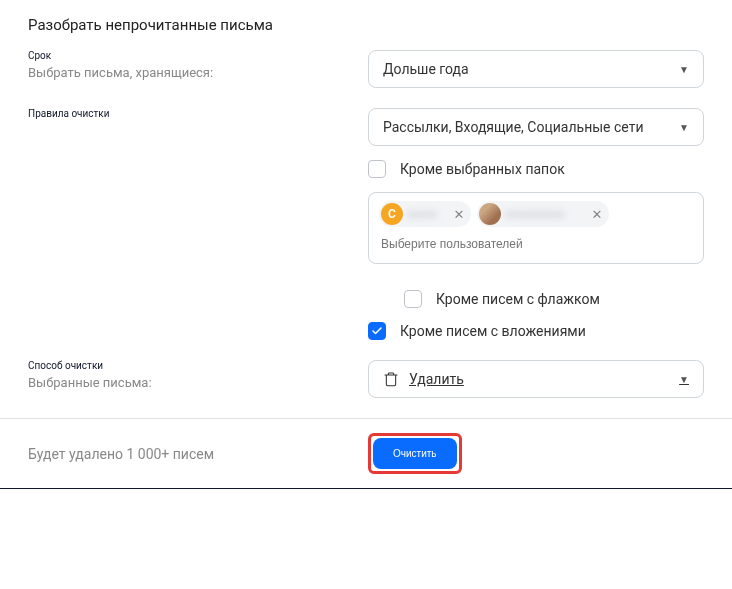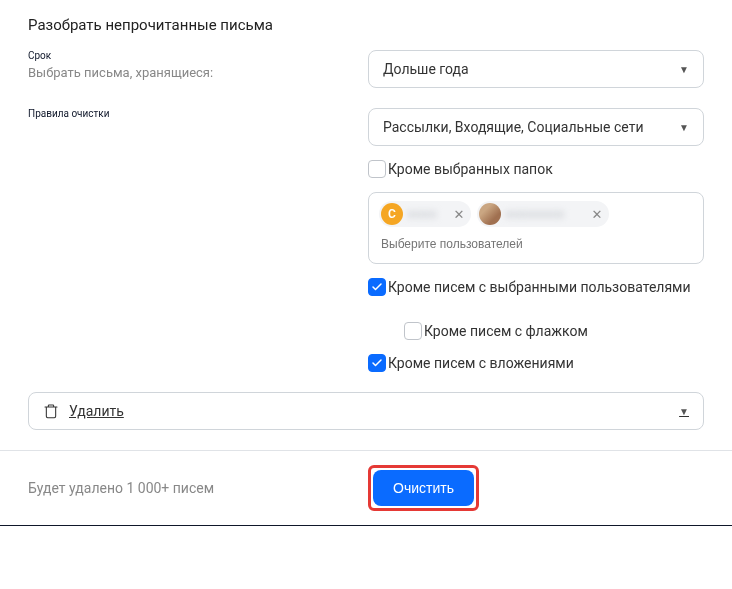--- a/index.html
+++ b/index.html
@@ -37,21 +37,21 @@
     cursor: pointer;
     background: #fff;
     font-size: 14px;
     color: #333;
   }
   .select .arrow { font-size: 10px; color: #555; }
   .checkbox-row {
     display: flex;
     align-items: center;
     margin-top: 14px;
-    gap: 2px;
+    gap: 14px;
     font-size: 14px;
     color: #333;
   }
   .checkbox {
     width: 18px; height: 18px;
     border: 1.5px solid #c0c4ca;
     border-radius: 4px;
     display: flex;
     align-items: center;
     justify-content: center;
@@ -127,21 +127,21 @@
     border: 3px solid #e53935;
     border-radius: 6px;
     padding: 2px;
   }
   .primary-btn {
     background: #0a6bff;
     color: #fff;
     border: none;
     border-radius: 8px;
     padding: 10px 20px;
-    font-size: 14px;
+    font-size: 10px;
     cursor: pointer;
   }
 </style>
 </head>
 <body>
 
 <div class="container">
   <div class="title">Разобрать непрочитанные письма</div>
 
   <div class="row">
@@ -183,48 +183,44 @@
           </div>
           <div class="chip">
             <div class="chip-avatar photo"></div>
             <div class="chip-label long">xxxxxxxxxx</div>
             <div class="chip-remove">✕</div>
           </div>
         </div>
         <input class="user-input" placeholder="Выберите пользователей" style="">
       </div>
 
+
+      <div class="checkbox-row" style="margin-top:26px;margin-left:36px;">
+        <div class="checkbox">
+          
+        </div>
+        <span>Кроме писем с флажком</span>
+      </div>
+
       <div class="checkbox-row">
         <div class="checkbox checked">
           <svg viewBox="0 0 24 24">
               <path d="M20 6L9 17l-5-5" stroke="#fff" stroke-width="3" fill="none" stroke-linecap="round" stroke-linejoin="round"></path>
             </svg>
         </div>
-        <span>Кроме писем с выбранными пользователями</span>
-      </div>
-
-      <div class="checkbox-row" style="margin-top:26px;margin-left:36px;">
-        <div class="checkbox">
-          
-        </div>
-        <span>Кроме писем с флажком</span>
-      </div>
-
-      <div class="checkbox-row">
-        <div class="checkbox checked">
-          <svg viewBox="0 0 24 24">
-              <path d="M20 6L9 17l-5-5" stroke="#fff" stroke-width="3" fill="none" stroke-linecap="round" stroke-linejoin="round"></path>
-            </svg>
-        </div>
         <span>Кроме писем с вложениями</span>
       </div>
     </div>
   </div>
 
   <div class="row">
+    <div class="label-col">
+      <div class="label-title">Способ очистки</div>
+      <div class="label-sub">Выбранные письма:</div>
+    </div>
     <div class="field-col">
       <div class="select select-with-icon">
         <span style="display:flex;align-items:center;">
           <svg class="trash-icon" viewBox="0 0 24 24">
             <path d="M3 6h18M8 6V4a1 1 0 011-1h6a1 1 0 011 1v2m3 0v14a2 2 0 01-2 2H7a2 2 0 01-2-2V6h14z" stroke="#333" stroke-width="1.6" fill="none" stroke-linecap="round" stroke-linejoin="round"></path>
           </svg>
           <span>Удалить</span>
         </span>
         <span class="arrow">▼</span>
       </div>

